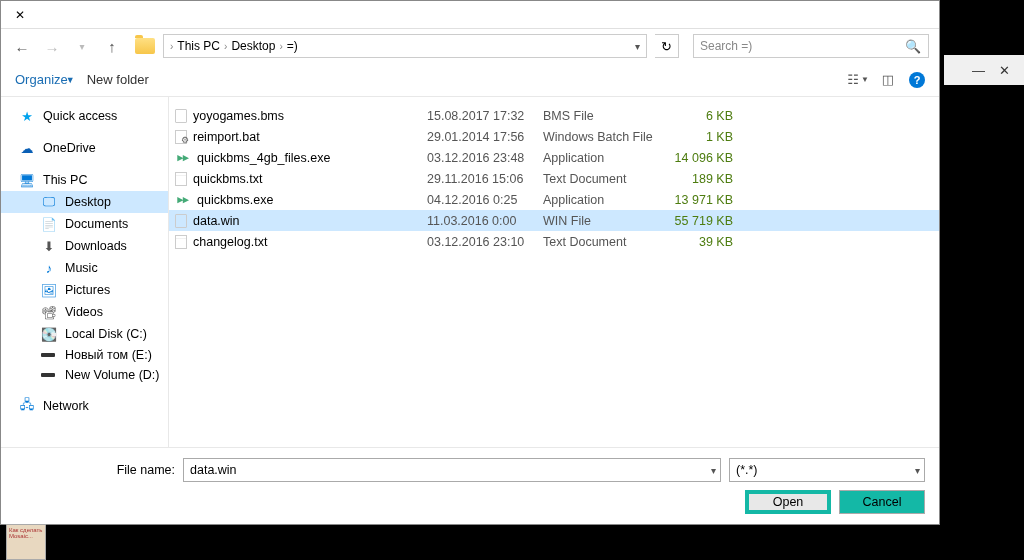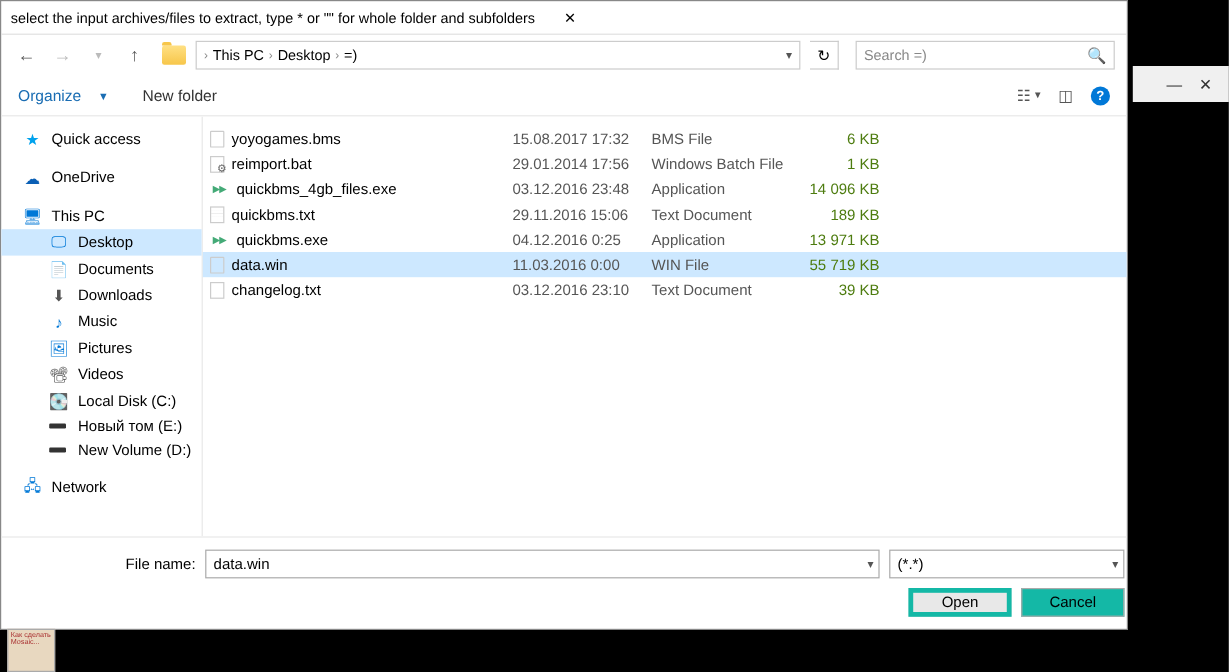--- a/index.html
+++ b/index.html
@@ -13,23 +13,23 @@
 .navbar { height: 34px; display: flex; align-items: center; padding: 0 10px; gap: 8px; }
 .nav-arrow { width: 22px; height: 22px; display: flex; align-items: center; justify-content: center; font-size: 15px; color: #555; }
 .nav-arrow.dis { color: #bbb; }
 .nav-arrow.small { font-size: 10px; }
 .folder-ico { width: 20px; height: 16px; background: linear-gradient(#ffe083,#f7c64a); border-radius: 2px; margin-left: 4px; position: relative; }
 .folder-ico::before { content: ""; position: absolute; top: -3px; left: 0; width: 8px; height: 3px; background: #f7c64a; border-radius: 2px 2px 0 0; }
 .breadcrumb { flex: 1; height: 24px; border: 1px solid #ccc; display: flex; align-items: center; padding: 0 6px; font-size: 12px; gap: 4px; margin-right: 0; }
 .breadcrumb .chev { color: #888; font-size: 10px; }
 .breadcrumb .drop { margin-left: auto; color: #555; font-size: 10px; }
 .refresh { width: 24px; height: 24px; border: 1px solid #ccc; border-left: none; display: flex; align-items: center; justify-content: center; font-size: 13px; }
-.searchbox { width: 216px; height: 24px; border: 1px solid #ccc; margin-left: 6px; display: flex; align-items: center; padding: 0 6px; font-size: 12px; color: #888; }
+.searchbox { width: 236px; height: 24px; border: 1px solid #ccc; margin-left: 6px; display: flex; align-items: center; padding: 0 6px; font-size: 12px; color: #888; }
 .searchbox .sicon { margin-left: auto; font-size: 13px; color: #555; }
-.toolbar { height: 34px; display: flex; align-items: center; padding: 0 14px; gap: 28px; border-bottom: 1px solid #e8e8e8; }
+.toolbar { height: 34px; display: flex; align-items: center; padding: 0 14px; gap: 12px; border-bottom: 1px solid #e8e8e8; }
 .toolbar .org { font-size: 13px; color: #1a6db3; }
 .toolbar .tri { font-size: 9px; color: #1a6db3; margin-left: -14px; }
 .toolbar .nf { font-size: 13px; color: #333; }
 .toolbar-right { margin-left: auto; display: flex; align-items: center; gap: 12px; }
 .tb-ico { width: 18px; height: 18px; display: flex; align-items: center; justify-content: center; font-size: 13px; color: #555; }
 .help-ico { width: 16px; height: 16px; border-radius: 50%; background: #0078d7; color: #fff; font-size: 11px; font-weight: bold; display: flex; align-items: center; justify-content: center; }
 .main { flex: 1; display: flex; overflow: hidden; }
 .sidebar { width: 168px; border-right: 1px solid #e8e8e8; padding-top: 8px; }
 .sb-item { display: flex; align-items: center; gap: 8px; padding: 3px 0 3px 18px; font-size: 12.5px; }
 .sb-item.sub { padding-left: 40px; }
@@ -59,21 +59,21 @@
 .row.sel { background: #cde8ff; }
 .row .col-n { display: flex; align-items: center; gap: 6px; }
 .row .col-d, .row .col-t { color: #555; }
 .row .col-s { color: #4d7c0f; }
 .fico { width: 16px; height: 16px; flex-shrink: 0; display: inline-flex; align-items: center; justify-content: center; }
 .fico.blank { border: 1px solid #ccc; width: 12px; height: 14px; border-radius: 1px; }
 .fico.bat { border: 1px solid #ccc; width: 12px; height: 14px; position: relative; }
 .fico.bat::after { content: "⚙"; font-size: 9px; position: absolute; bottom: -2px; right: -3px; color: #666; }
 .fico.exe { font-size: 11px; color: #4a7; font-weight: bold; }
 .fico.txt { border: 1px solid #ccc; width: 12px; height: 14px; background: linear-gradient(#fff 20%,#eee 21%,#fff 22%,#fff 40%,#eee 41%,#fff 42%,#fff 60%,#eee 61%,#fff 62%); }
-.bottom { border-top: 1px solid #e8e8e8; padding: 10px 2px; display: flex; flex-direction: column; gap: 8px; }
+.bottom { border-top: 1px solid #e8e8e8; padding: 10px 14px; display: flex; flex-direction: column; gap: 8px; }
 .fn-row { display: flex; align-items: center; gap: 8px; }
 .fn-label { width: 160px; text-align: right; font-size: 12.5px; }
 .fn-input { flex: 1; height: 24px; border: 1px solid #aaa; padding: 0 6px; font-size: 12.5px; display: flex; align-items: center; position: relative; }
 .fn-input .dd { position: absolute; right: 4px; font-size: 10px; color: #555; }
 .ft-sel { width: 196px; height: 24px; border: 1px solid #aaa; padding: 0 6px; font-size: 12.5px; display: flex; align-items: center; position: relative; }
 .ft-sel .dd { position: absolute; right: 4px; font-size: 10px; color: #555; }
 .btn-row { display: flex; justify-content: flex-end; gap: 8px; }
 .btn { width: 86px; height: 24px; border: 1px solid #aaa; background: #14b8a6; font-size: 12.5px; display: flex; align-items: center; justify-content: center; }
 .btn.primary { border: 4px solid #14b8a6; background: #e8e8e8; }
 .task-thumb { position: absolute; bottom: 0; left: 6px; width: 40px; height: 36px; background: #e8d8c0; border: 1px solid #aaa; font-size: 6px; color: #a33; padding: 2px; overflow: hidden; }
@@ -82,21 +82,20 @@
 <body>
 
 <div class="outer-window">
   <span>—</span>
   <span>✕</span>
 </div>
 
 <div class="dialog">
 
   <div class="titlebar">
-    <span>select the input archives/files to extract, type * or "" for whole folder and subfolders</span>
     <span class="close-x">✕</span>
   </div>
 
   <div class="navbar">
     <div class="nav-arrow">←</div>
     <div class="nav-arrow dis">→</div>
     <div class="nav-arrow dis small">▾</div>
     <div class="nav-arrow">↑</div>
     <div class="folder-ico"></div>
     <div class="breadcrumb">

